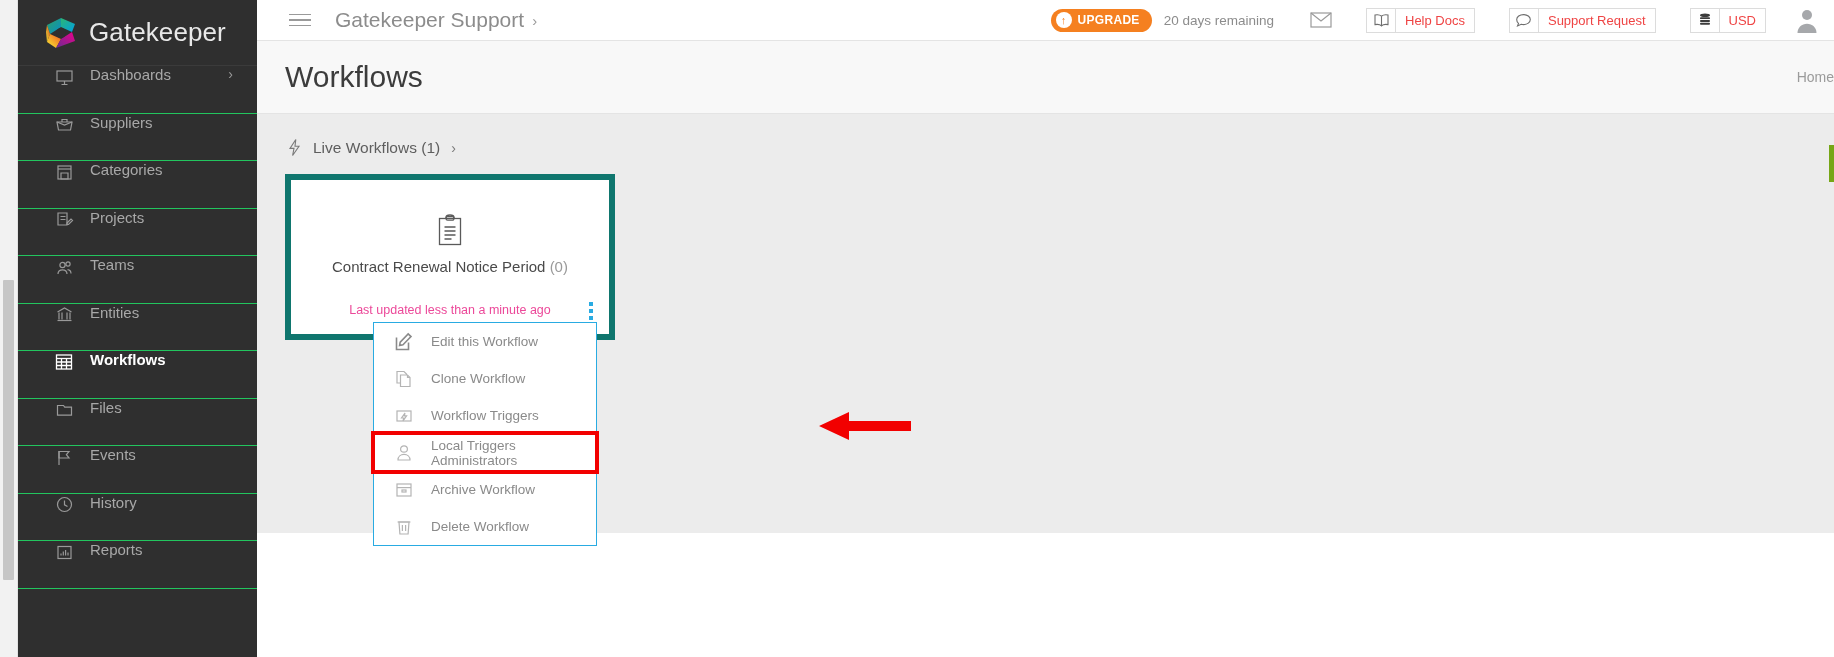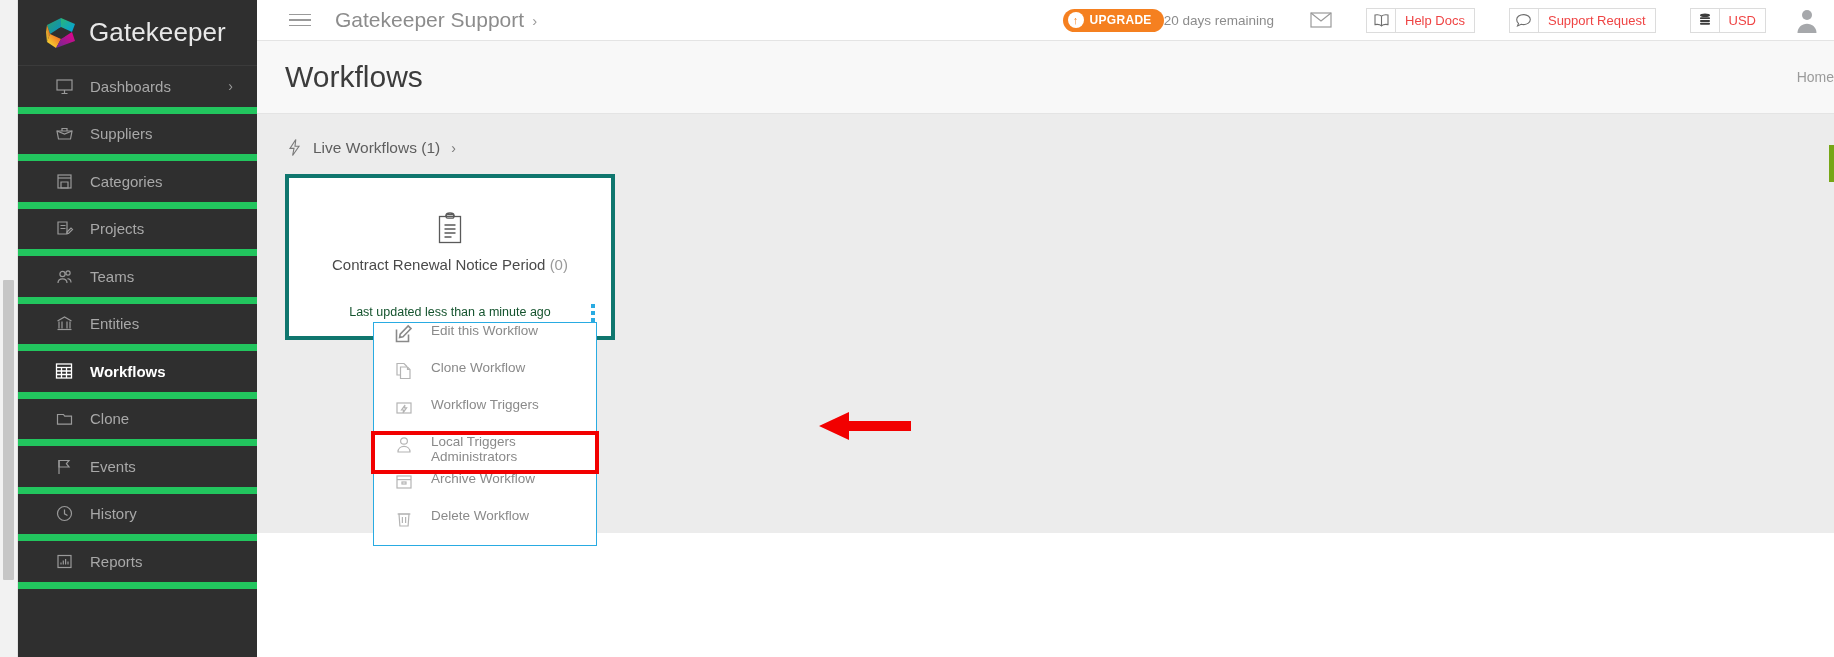--- a/index.html
+++ b/index.html
@@ -31,23 +31,23 @@
     height: 66px; display: flex; align-items: center; padding-left: 26px;
     border-bottom: 1px solid #3b3b3b;
   }
   .brand-logo { width: 34px; height: 34px; position: relative; flex: none; }
   .brand-name {
     margin-left: 11px; color: #e8e8e8; font-size: 26px; letter-spacing: .1px;
     font-weight: 400;
   }
   .nav { padding-top: 0; }
   .nav-item {
-    position: relative; display: flex; align-items: center;
+    position: relative; display: flex; align-items: flex-start;
     height: 47.5px; padding-left: 35px;
-    border-bottom: 7px solid #22c55e;
+    border-bottom: 1px solid #22c55e;
     color: #a8a8a8; font-size: 15px; cursor: pointer;
   }
   .nav-item .nav-icon {
     width: 22px; height: 22px; flex: none; margin-right: 15px;
     display: flex; align-items: center; justify-content: center;
   }
   .nav-item .nav-icon svg { display: block; }
   .nav-item.active { color: #ffffff; font-weight: bold; }
   .nav-item .chev {
     position: absolute; right: 24px; color: #9a9a9a; font-size: 14px;
@@ -75,21 +75,21 @@
     display: flex; align-items: center; gap: 6px;
     background: #f58020; color: #fff; border-radius: 12px;
     height: 23px; padding: 0 12px 0 5px; font-size: 12px; font-weight: bold;
     letter-spacing: .3px; cursor: pointer;
   }
   .upgrade-circle {
     width: 16px; height: 16px; border-radius: 50%;
     background: #fff; color: #f58020; font-size: 11px; line-height: 16px;
     text-align: center; font-weight: bold; flex: none;
   }
-  .days-remaining { margin-left: 0; font-size: 13.5px; color: #8c8c8c; }
+  .days-remaining { margin-left: 12px; font-size: 13.5px; color: #8c8c8c; }
   .mail-icon { margin-left: 36px; cursor: pointer; display: flex; }
   .btn-group {
     display: flex; align-items: center; margin-left: 34px;
     border: 1px solid #dcdcdc; height: 25px; cursor: pointer;
   }
   .btn-group .bg-ico {
     width: 29px; height: 100%; display: flex; align-items: center;
     justify-content: center; border-right: 1px solid #dcdcdc;
   }
   .btn-group .bg-label {
@@ -126,56 +126,56 @@
   .section-header {
     display: flex; align-items: center; padding: 24px 0 0 30px;
     font-size: 15.5px; color: #5e5e5e; cursor: pointer;
   }
   .section-header .bolt-ico { margin-right: 11px; display: flex; }
   .section-header .sec-chev { margin-left: 11px; color: #7a7a7a; font-size: 14px; }
 
   
   .card {
     position: absolute; left: 28px; top: 60px; width: 330px; height: 166px;
-    background: #ffffff; border: 4px solid #0f766e; text-decoration: underline;
+    background: #ffffff; border: 6px solid #0f766e; text-decoration: underline;
   }
   .card-icon {
     position: absolute; left: 0; right: 0; top: 34px;
     display: flex; justify-content: center;
   }
   .card-title {
     position: absolute; left: 0; right: 0; top: 78px; text-align: center;
     font-size: 15px; color: #4a4a4a;
   }
   .card-title .count { color: #9a9a9a; }
   .card-footer {
     position: absolute; left: 0; right: 0; bottom: 17px;
     display: flex; align-items: center; justify-content: center;
   }
   .card-footer .upd {
-    font-size: 12.5px; color: #14532d;
+    font-size: 12.5px; color: #ec4899;
   }
   .kebab {
     position: absolute; right: 15px; bottom: 14px;
     width: 6px; height: 18px; cursor: pointer;
     display: flex; flex-direction: column; justify-content: space-between;
     align-items: center;
   }
   .kebab i { width: 4px; height: 4px; background: #29abe2; display: block; }
 
   
   .red-arrow { position: absolute; left: 562px; top: 296px; }
 
   
   .dropdown {
     position: absolute; left: 116px; top: 208px; width: 224px;
     background: #ffffff; border: 1px solid #29abe2; z-index: 30;
   }
   .dd-item {
-    display: flex; align-items: flex-start; height: 37px; padding-left: 19px;
+    display: flex; align-items: center; height: 37px; padding-left: 19px;
     font-size: 13.5px; color: #8a8a8a; cursor: pointer;
   }
   .dd-item .dd-ico {
     width: 22px; height: 22px; flex: none; margin-right: 16px;
     display: flex; align-items: center; justify-content: center;
   }
   .dd-item.highlight {
     outline: 4px solid #f20000; outline-offset: -1px; position: relative;
     z-index: 3; background: #fff;
   }
@@ -299,21 +299,21 @@
         </span>
         <span>Workflows</span>
       </div>
 
       <div class="nav-item">
         <span class="nav-icon">
           <svg width="19" height="19" viewBox="0 0 19 19" fill="none" stroke="#9a9a9a" stroke-width="1.2">
             <path d="M2.5 5.5h6l1.2 1.6h6.8v8H2.5z"></path>
           </svg>
         </span>
-        <span>Clone</span>
+        <span>Files</span>
       </div>
 
       <div class="nav-item">
         <span class="nav-icon">
           <svg width="19" height="19" viewBox="0 0 19 19" fill="none" stroke="#9a9a9a" stroke-width="1.2">
             <path d="M4 3v14"></path>
               <path d="M4 3.5h10l-2.6 3.2L14 10H4z"></path>
           </svg>
         </span>
         <span>Events</span>

